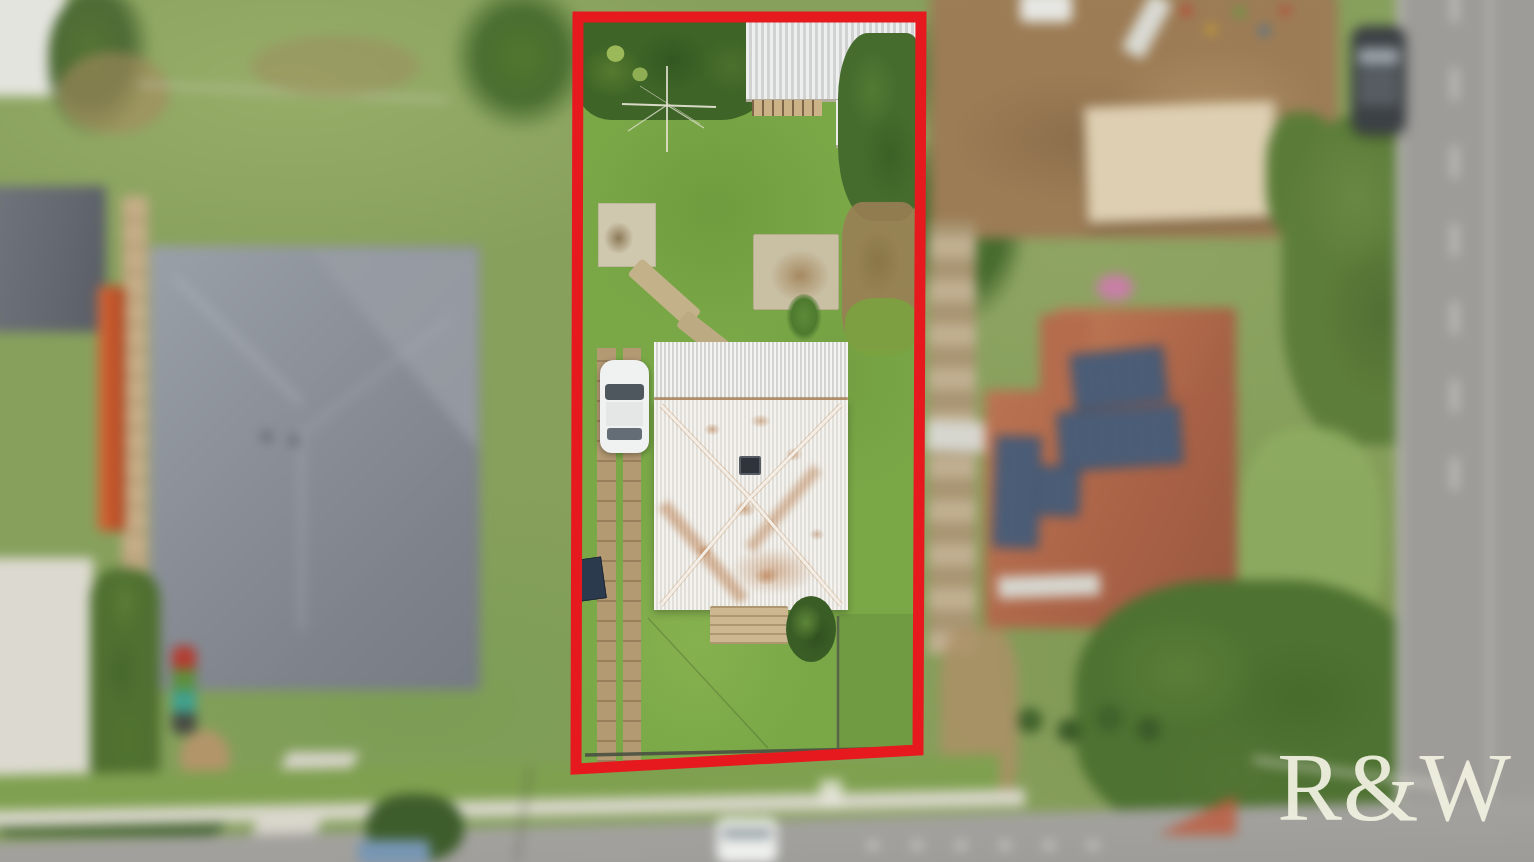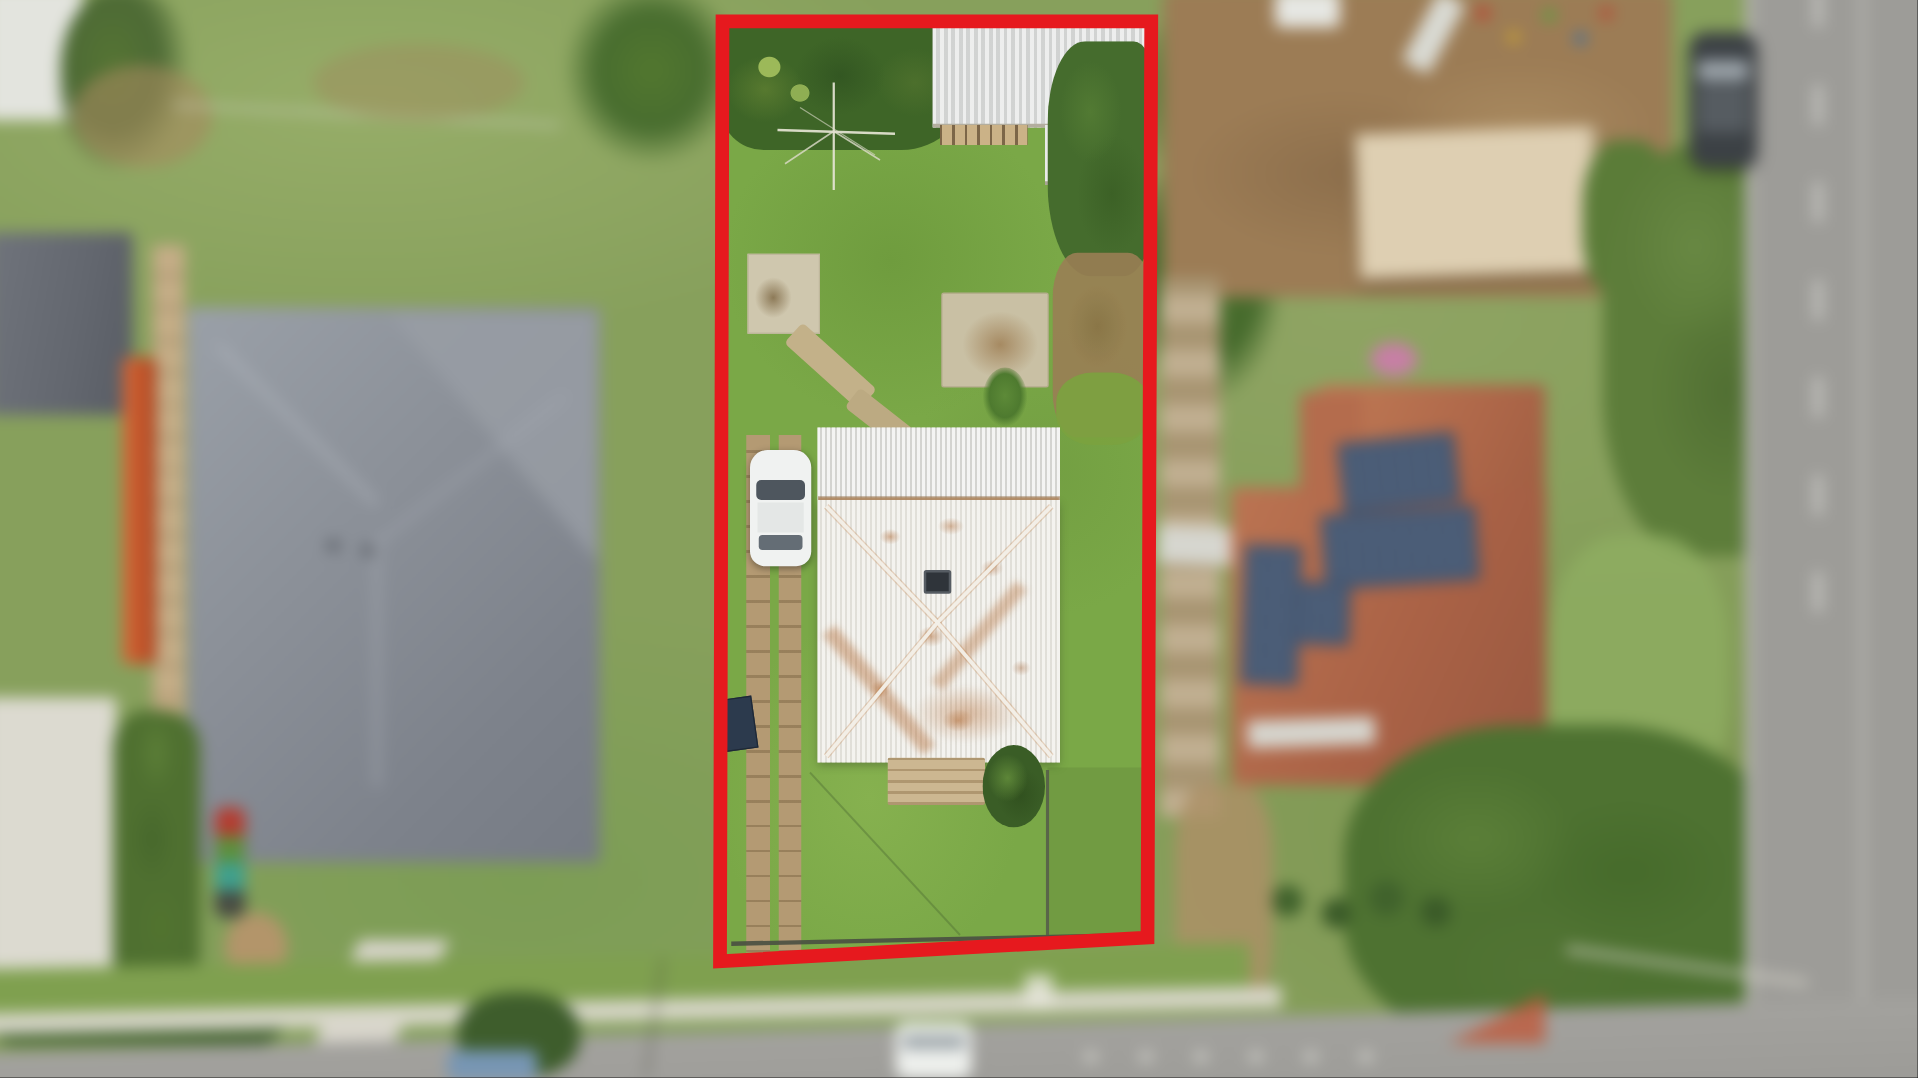--- a/index.html
+++ b/index.html
@@ -315,14 +315,17 @@
       <line x1="838" y1="616" x2="838" y2="748" stroke="#555b4b" stroke-width="2.5" opacity="0.85"></line>
 
       <line x1="648" y1="618" x2="768" y2="748" stroke="#4c6a32" stroke-width="1.5" opacity="0.4"></line>
     </svg>
   </div>
 
   <svg class="boundary-svg" viewBox="0 0 1534 862">
     <polygon points="578,17 921,17 918,750 576,769"></polygon>
   </svg>
 
+  <div class="watermark">
+    <span>R&amp;W</span>
+  </div>
 
 </div>
 
 </body></html>

